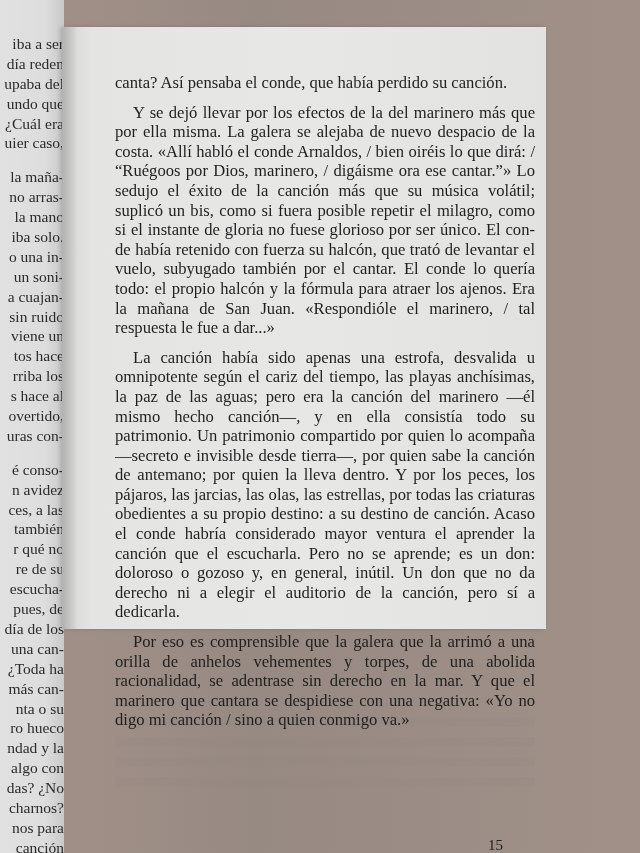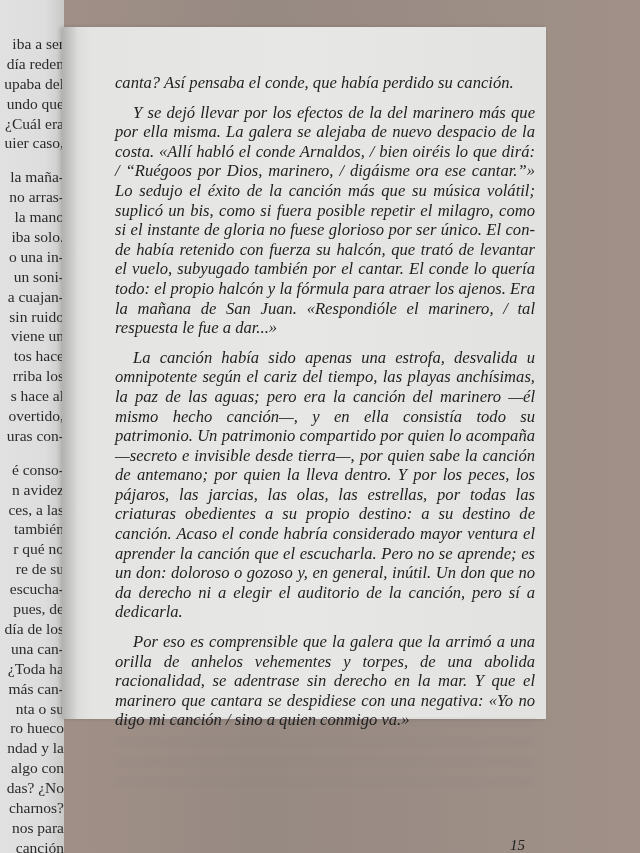--- a/index.html
+++ b/index.html
@@ -4,24 +4,23 @@
 <style>
   html, body { margin: 0; padding: 0; }
   body {
     width: 640px; height: 853px; overflow: hidden; position: relative;
     background: #9c8e86;
     background-image: linear-gradient(90deg, #a39189 0%, #978a82 40%, #a09088 100%);
     font-family: "Liberation Serif", "DejaVu Serif", serif;
   }
   .table-surface { position: absolute; inset: 0; }
   .right-page {
-    position: absolute; left: 62px; top: 27px; width: 484px; height: 692px;
+    position: absolute; left: 62px; top: 27px; width: 484px; height: 602px;
     background: linear-gradient(90deg, #d4d5d3 0%, #e4e5e3 6%, #e7e8e6 50%, #e2e3e1 100%);
     box-shadow: -2px 0 4px rgba(0,0,0,0.15);
-    font-style: italic;
   }
   .gutter-shadow {
     position: absolute; left: 0; top: 0; width: 16px; height: 100%;
     background: linear-gradient(90deg, rgba(150,150,148,0.55), rgba(150,150,148,0));
   }
   .left-page {
     position: absolute; left: 0; top: 0; width: 64px; height: 853px;
     background: linear-gradient(90deg, #e0e1e0 0%, #dcdddc 70%, #c9cac8 100%);
     overflow: hidden;
   }
@@ -34,21 +33,21 @@
   .left-page-lines .gap { height: 14px; }
   .text-block {
     position: absolute; left: 53px; top: 46px; width: 420px;
     font-size: 16.6px; line-height: 19.6px; color: #1f1f1f;
     text-align: justify; hyphens: manual;
   }
   .text-block p { margin: 0; text-indent: 0; }
   .text-block p.indent { text-indent: 18px; }
   .text-block p + p { margin-top: 10px; }
   .page-number {
-    position: absolute; left: 448px; top: 810px; font-size: 15px; color: #222;
+    position: absolute; left: 426px; top: 810px; font-size: 15px; color: #222;
   }
   .bleed {
     position: absolute; left: 53px; top: 690px; width: 420px; height: 80px;
     background: repeating-linear-gradient(180deg, rgba(120,120,120,0.06) 0 10px, rgba(0,0,0,0) 10px 20px);
   }
 </style>
 </head>
 <body>
 
 <div class="table-surface"></div>

